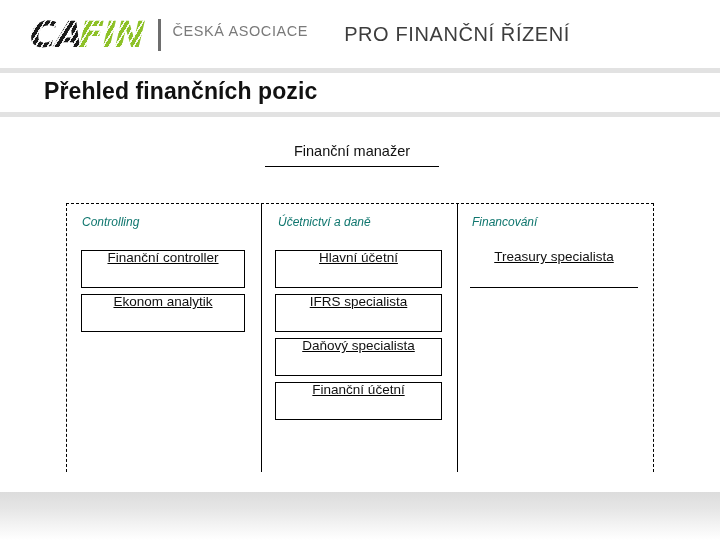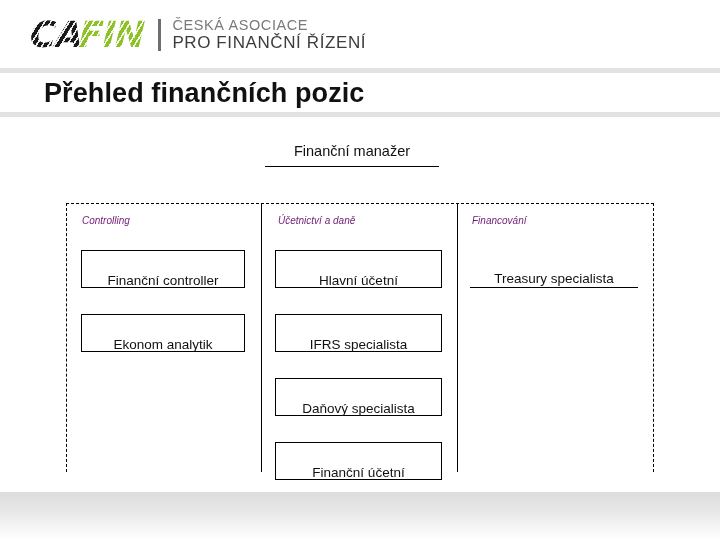--- a/index.html
+++ b/index.html
@@ -74,34 +74,35 @@
        rgba(255,255,255,0) 5.2px);
   }
   .logo-divider {
     width: 3px;
     height: 32px;
     background: #6e6e6e;
     margin: 0 11px 0 14px;
   }
   .logo-text {
     display: flex;
-    flex-direction: column;
+    flex-direction: row;
     justify-content: center;
     line-height: 1.08;
+    gap: 36px;
   }
   .logo-line1 {
     font-family: "Liberation Sans", sans-serif;
     font-size: 14.5px;
     letter-spacing: 0.6px;
     color: #7a7a7a;
     white-space: nowrap;
   }
   .logo-line2 {
     font-family: "Liberation Sans", sans-serif;
-    font-size: 17px;
+    font-size: 20px;
     letter-spacing: 0.6px;
     color: #3d3d3d;
     white-space: nowrap;
   }
 
   
   .rule {
     position: absolute;
     left: 0;
     width: 720px;
@@ -109,21 +110,21 @@
     background: #e2e2e2;
   }
   .rule-top { top: 68px; }
   .rule-bottom { top: 112px; }
 
   .slide-title {
     position: absolute;
     left: 44px;
     top: 78px;
     font-family: "Liberation Sans", sans-serif;
-    font-size: 27px;
+    font-size: 23px;
     font-weight: bold;
     color: #111111;
     letter-spacing: 0.1px;
     white-space: nowrap;
   }
 
   
   .diagram {
     position: absolute;
     left: 0; top: 118px;
@@ -184,47 +185,48 @@
   }
   .col-1 { left: 66px;  width: 195px; }
   .col-2 { left: 262px; width: 195px; }
   .col-3 { left: 458px; width: 196px; }
 
   .col-head {
     position: absolute;
     top: 12px;
     font-family: "Liberation Sans", sans-serif;
     font-style: italic;
-    font-size: 10px;
-    color: #701a75;
+    font-size: 12px;
+    color: #0f766e;
     white-space: nowrap;
   }
   .col-1 .col-head { left: 16px; }
   .col-2 .col-head { left: 16px; }
   .col-3 .col-head { left: 14px; }
 
   .node-stack {
     position: absolute;
     top: 47px;
     left: 0;
     right: 0;
   }
   .col-1 .node-stack { padding-left: 15px; padding-right: 16px; }
   .col-2 .node-stack { padding-left: 13px; padding-right: 15px; }
   .col-3 .node-stack { padding-left: 12px; padding-right: 16px; }
 
   .node {
     height: 38px;
-    margin-bottom: 26px;
+    margin-bottom: 6px;
     border: 1.4px solid #000000;
     background: #ffffff;
     display: flex;
-    align-items: flex-end;
+    align-items: flex-start;
     justify-content: center;
     box-sizing: border-box;
+    text-decoration: underline;
   }
   
   .node.node-underline-only {
     border: none;
     border-bottom: 1.4px solid #000000;
     height: 38px;
   }
   .node-label {
     font-family: "Liberation Sans", sans-serif;
     font-size: 13.5px;

